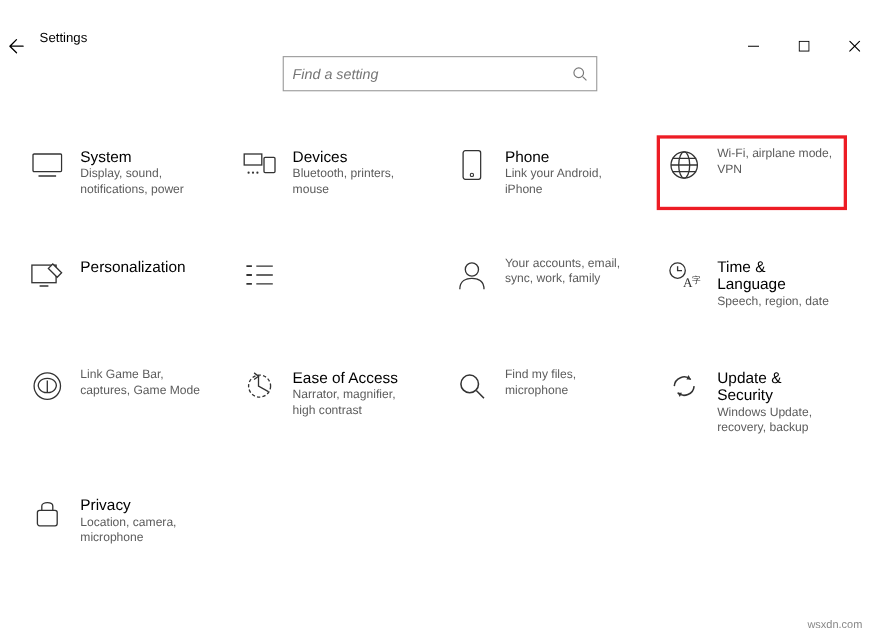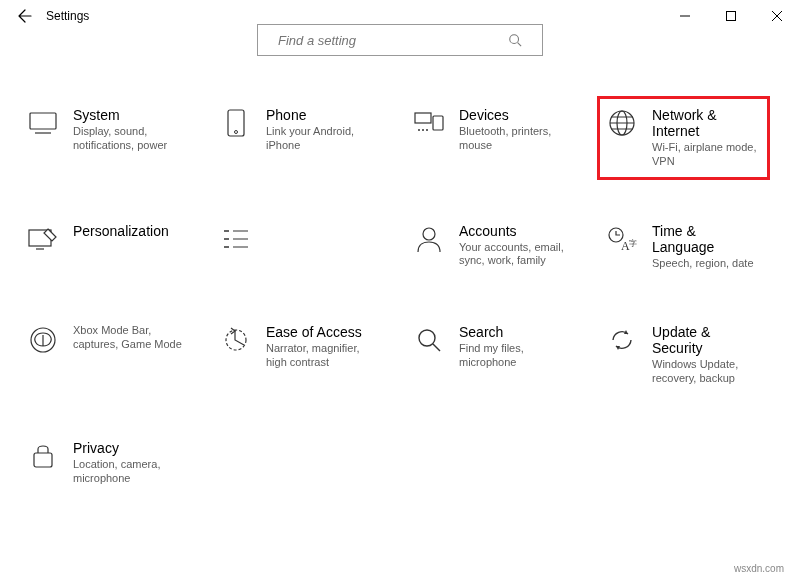--- a/index.html
+++ b/index.html
@@ -8,22 +8,23 @@
     background: #fff;
     width: 800px;
     height: 580px;
     overflow: hidden;
     font-size: 13px;
     color: #000;
   }
   .titlebar {
     height: 32px;
     display: flex;
-    align-items: center;
-    padding-left: 10px;
+    align-items: flex-start;
+    padding-left: 0;
+    margin-top: 27px;
   }
   .back-btn {
     width: 30px; height: 30px;
     display: flex; align-items: center; justify-content: center;
     color: #333;
   }
   .title {
     font-size: 12px;
     margin-left: 6px;
     color: #000;
@@ -41,21 +42,21 @@
     display: flex;
     justify-content: center;
     margin-top: -8px;
   }
   .search-box {
     width: 286px;
     height: 32px;
     border: 1px solid #999;
     display: flex;
     align-items: center;
-    padding: 0 20px;
+    padding: 0 8px;
   }
   .search-input {
     flex: 1;
     border: none;
     outline: none;
     font-size: 13px;
     color: #666;
     font-family: inherit;
     font-style: italic;
   }
@@ -157,57 +158,56 @@
         </svg>
     </div>
     <div class="card-text">
       <div class="card-title">System</div>
       <div class="card-desc">Display, sound, notifications, power</div>
     </div>
   </div>
 
   <div class="card">
     <div class="card-icon">
-      <svg width="18" height="28" viewBox="0 0 18 28">
-          <rect x="1" y="1" width="16" height="26" rx="2" stroke="#333" fill="none" stroke-width="1.2"></rect>
-          <circle cx="9" cy="23" r="1.5" stroke="#333" fill="none" stroke-width="1"></circle>
-        </svg>
-    </div>
-    <div class="card-text">
-      <div class="card-title">Phone</div>
-      <div class="card-desc">Link your Android, iPhone</div>
-    </div>
-  </div>
-
-  <div class="card">
-    <div class="card-icon">
       <svg width="30" height="22" viewBox="0 0 30 22">
           <rect x="1" y="1" width="16" height="10" stroke="#333" fill="none" stroke-width="1.2"></rect>
           <rect x="19" y="4" width="10" height="14" rx="1" stroke="#333" fill="none" stroke-width="1.2"></rect>
           <circle cx="5" cy="18" r="1" fill="#333"></circle>
           <circle cx="9" cy="18" r="1" fill="#333"></circle>
           <circle cx="13" cy="18" r="1" fill="#333"></circle>
         </svg>
     </div>
     <div class="card-text">
       <div class="card-title">Devices</div>
       <div class="card-desc">Bluetooth, printers, mouse</div>
     </div>
   </div>
 
+  <div class="card">
+    <div class="card-icon">
+      <svg width="18" height="28" viewBox="0 0 18 28">
+          <rect x="1" y="1" width="16" height="26" rx="2" stroke="#333" fill="none" stroke-width="1.2"></rect>
+          <circle cx="9" cy="23" r="1.5" stroke="#333" fill="none" stroke-width="1"></circle>
+        </svg>
+    </div>
+    <div class="card-text">
+      <div class="card-title">Phone</div>
+      <div class="card-desc">Link your Android, iPhone</div>
+    </div>
+  </div>
+
   <div class="card highlight">
     <div class="card-icon">
       <svg width="28" height="28" viewBox="0 0 28 28">
           <circle cx="14" cy="14" r="12" stroke="#333" fill="none" stroke-width="1.2"></circle>
           <ellipse cx="14" cy="14" rx="5" ry="12" stroke="#333" fill="none" stroke-width="1.2"></ellipse>
           <path d="M2 14 H26 M3 8 H25 M3 20 H25" stroke="#333" stroke-width="1.2"></path>
         </svg>
     </div>
     <div class="card-text">
-      <div class="card-title">Network &amp; Internet</div>
       <div class="card-desc">Wi-Fi, airplane mode, VPN</div>
     </div>
   </div>
 
   <div class="card">
     <div class="card-icon">
       <svg width="30" height="24" viewBox="0 0 30 24">
           <rect x="1" y="3" width="22" height="16" stroke="#333" fill="none" stroke-width="1.2"></rect>
           <path d="M8 22 H16" stroke="#333" stroke-width="1.2"></path>
           <path d="M20 2 L28 10 L24 14 L16 6 Z" stroke="#333" fill="#fff" stroke-width="1.2"></path>
@@ -228,21 +228,20 @@
   </div>
 
   <div class="card">
     <div class="card-icon">
       <svg width="26" height="28" viewBox="0 0 26 28">
           <circle cx="13" cy="9" r="6" stroke="#333" fill="none" stroke-width="1.2"></circle>
           <path d="M2 27 C2 19 8 17 13 17 C18 17 24 19 24 27" stroke="#333" fill="none" stroke-width="1.2"></path>
         </svg>
     </div>
     <div class="card-text">
-      <div class="card-title">Accounts</div>
       <div class="card-desc">Your accounts, email, sync, work, family</div>
     </div>
   </div>
 
   <div class="card">
     <div class="card-icon">
       <svg width="30" height="26" viewBox="0 0 30 26">
           <circle cx="9" cy="9" r="7" stroke="#333" fill="none" stroke-width="1.2"></circle>
           <path d="M9 5 V9 H13" stroke="#333" fill="none" stroke-width="1.2"></path>
           <text x="14" y="24" font-size="12" font-family="Segoe UI" fill="#333">A</text>
@@ -256,21 +255,21 @@
   </div>
 
   <div class="card">
     <div class="card-icon">
       <svg width="28" height="28" viewBox="0 0 28 28">
           <circle cx="14" cy="14" r="12" stroke="#333" fill="none" stroke-width="1.2"></circle>
           <path d="M7 10 C10 6 18 6 21 10 C24 14 21 20 14 20 C7 20 4 14 7 10 Z M14 9 V20" stroke="#333" fill="none" stroke-width="1.2"></path>
         </svg>
     </div>
     <div class="card-text">
-      <div class="card-desc">Xbox Mode Bar, captures, Game Mode</div>
+      <div class="card-desc">Link Game Bar, captures, Game Mode</div>
     </div>
   </div>
 
   <div class="card">
     <div class="card-icon">
       <svg width="28" height="28" viewBox="0 0 28 28">
           <circle cx="14" cy="14" r="10" stroke="#333" fill="none" stroke-width="1.2" stroke-dasharray="3 2"></circle>
           <path d="M13 4 L13 14 L22 19" stroke="#333" fill="none" stroke-width="1.2"></path>
           <path d="M9 2 L13 5 L9 8" stroke="#333" fill="none" stroke-width="1.2"></path>
         </svg>
@@ -282,21 +281,20 @@
   </div>
 
   <div class="card">
     <div class="card-icon">
       <svg width="26" height="26" viewBox="0 0 26 26">
           <circle cx="11" cy="11" r="8" stroke="#333" fill="none" stroke-width="1.4"></circle>
           <path d="M17 17 L24 24" stroke="#333" stroke-width="1.4"></path>
         </svg>
     </div>
     <div class="card-text">
-      <div class="card-title">Search</div>
       <div class="card-desc">Find my files, microphone</div>
     </div>
   </div>
 
   <div class="card">
     <div class="card-icon">
       <svg width="28" height="28" viewBox="0 0 28 28">
           <path d="M5 14 A9 9 0 0 1 20 8 M23 14 A9 9 0 0 1 8 20" stroke="#333" fill="none" stroke-width="1.4"></path>
           <path d="M18 4 L20 8 L16 8 Z M10 24 L8 20 L12 20 Z" fill="#333"></path>
         </svg>

